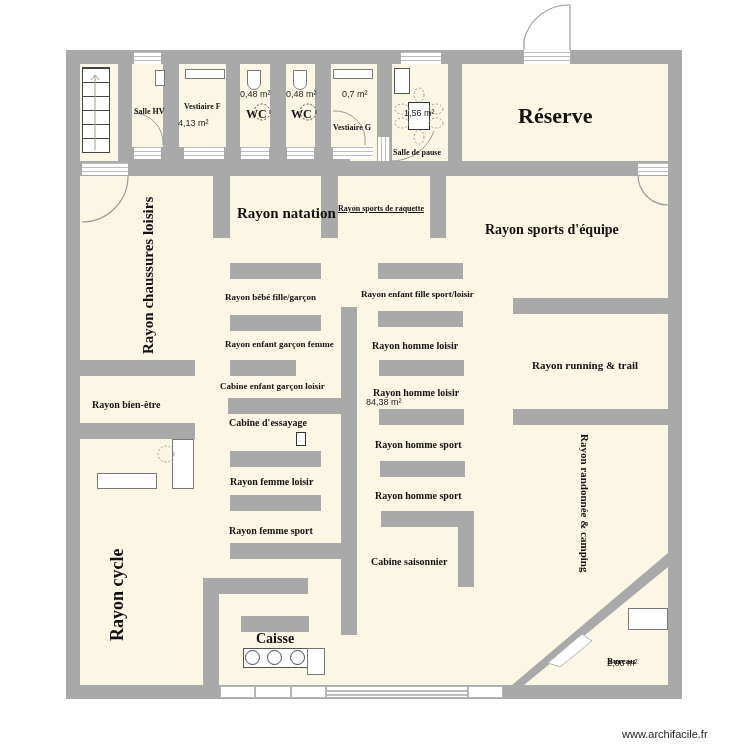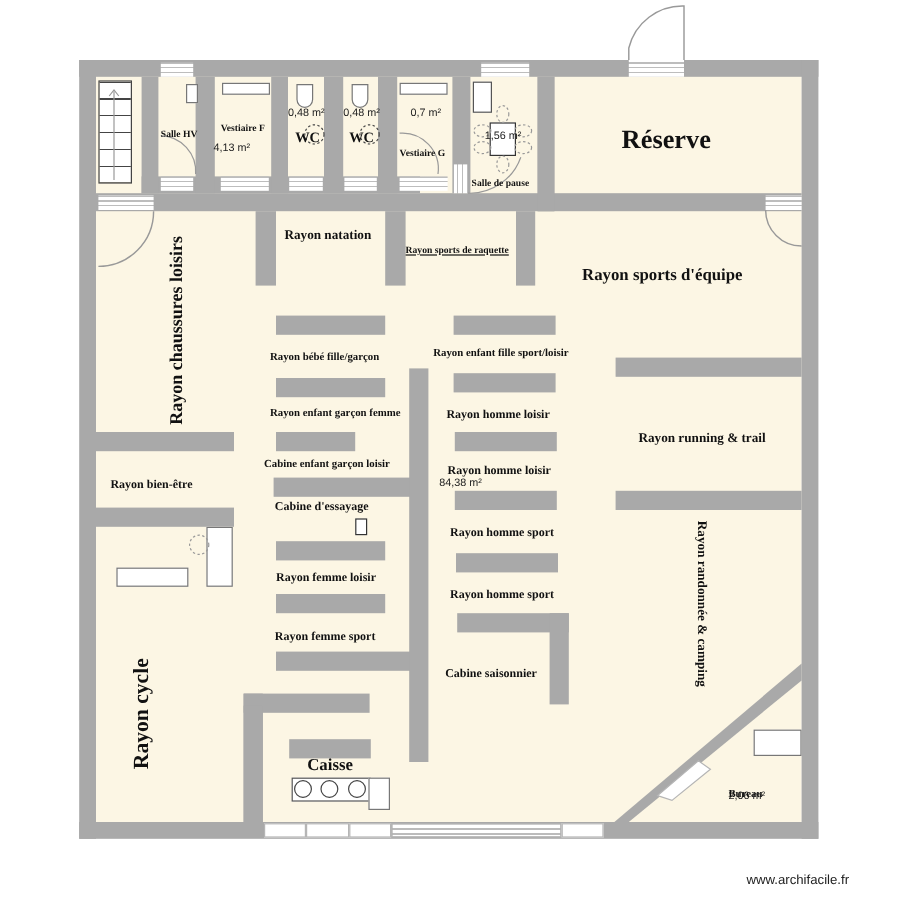--- a/index.html
+++ b/index.html
@@ -146,21 +146,21 @@
 
     <circle cx="166" cy="454" r="8" fill="none" stroke="#999" stroke-dasharray="2,2"></circle>
 
     <line x1="95" y1="150" x2="95" y2="76" stroke="#999" stroke-width="1"></line>
     <polyline points="91,80 95,75 99,80" fill="none" stroke="#999" stroke-width="1"></polyline>
   </svg>
 
   <div class="label" style="left:518px;top:105px;font-size:22px;">Réserve</div>
   <div class="label" style="left:485px;top:223px;font-size:14px;">Rayon sports d'équipe</div>
   <div class="label vert" style="left:141px;top:354px;font-size:15px;transform:rotate(-90deg);">Rayon chaussures loisirs</div>
-  <div class="label" style="left:237px;top:191px;font-size:11px;">Rayon natation</div>
+  <div class="label" style="left:237px;top:206px;font-size:15px;">Rayon natation</div>
   <div class="label" style="left:338px;top:205px;font-size:8px;text-decoration:underline;">Rayon sports de raquette</div>
   <div class="label" style="left:225px;top:293px;font-size:9px;">Rayon bébé fille/garçon</div>
   <div class="label" style="left:361px;top:290px;font-size:9px;">Rayon enfant fille sport/loisir</div>
   <div class="label" style="left:225px;top:340px;font-size:9px;">Rayon enfant garçon femme</div>
   <div class="label" style="left:372px;top:341px;font-size:10px;">Rayon homme loisir</div>
   <div class="label" style="left:220px;top:382px;font-size:9px;">Cabine enfant garçon loisir</div>
   <div class="label" style="left:373px;top:388px;font-size:10px;">Rayon homme loisir</div>
   <div class="area" style="left:366px;top:398px;">84,38 m²</div>
   <div class="label" style="left:229px;top:418px;font-size:10px;">Cabine d'essayage</div>
   <div class="label" style="left:375px;top:440px;font-size:10px;">Rayon homme sport</div>

